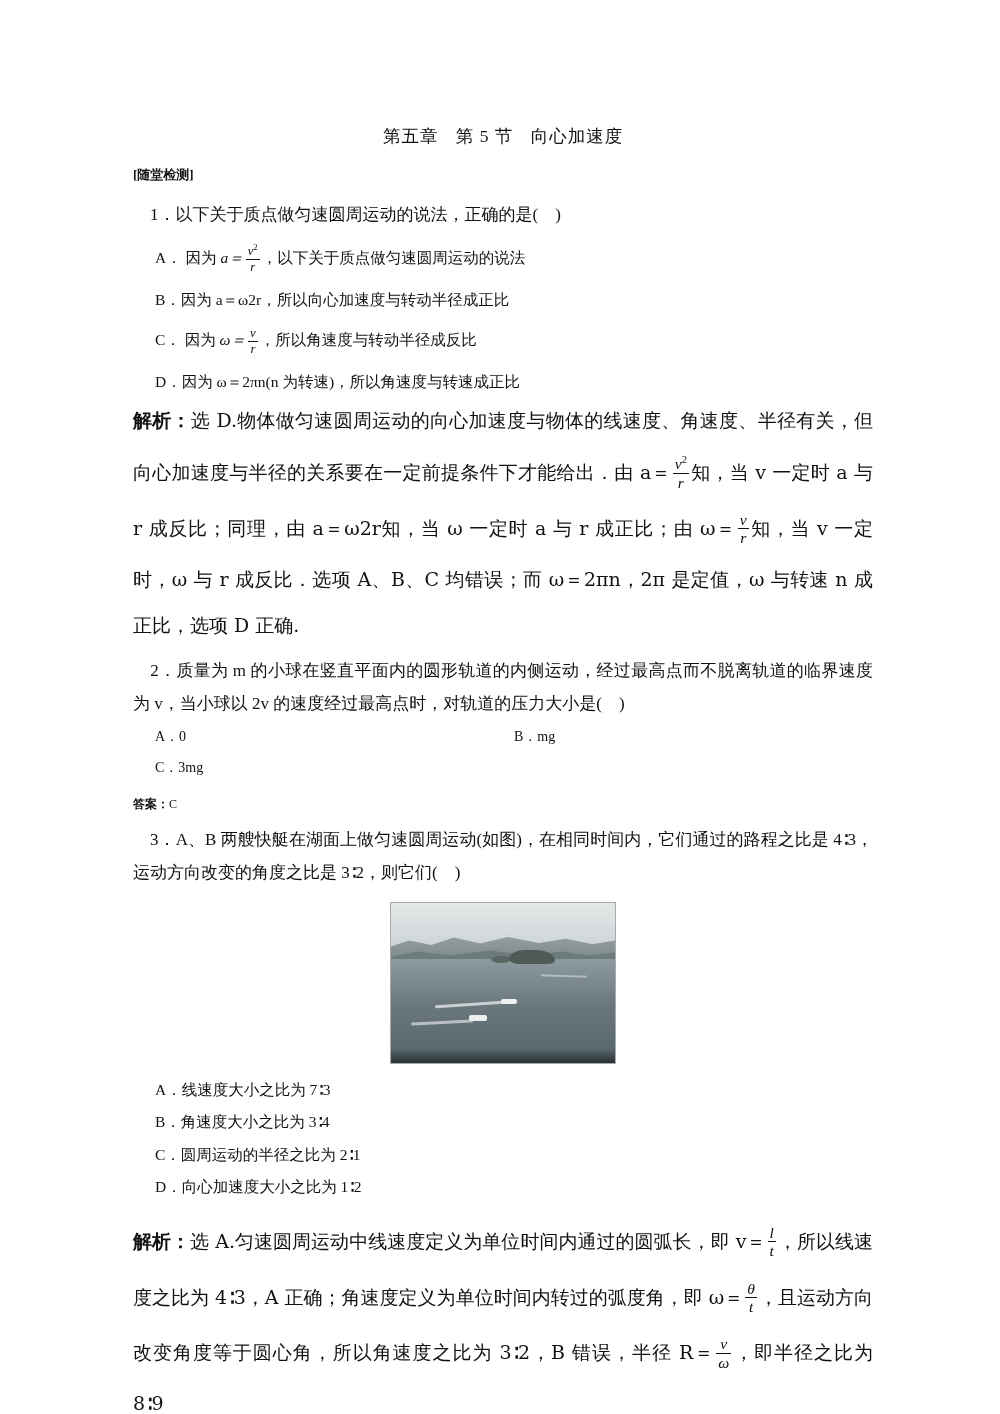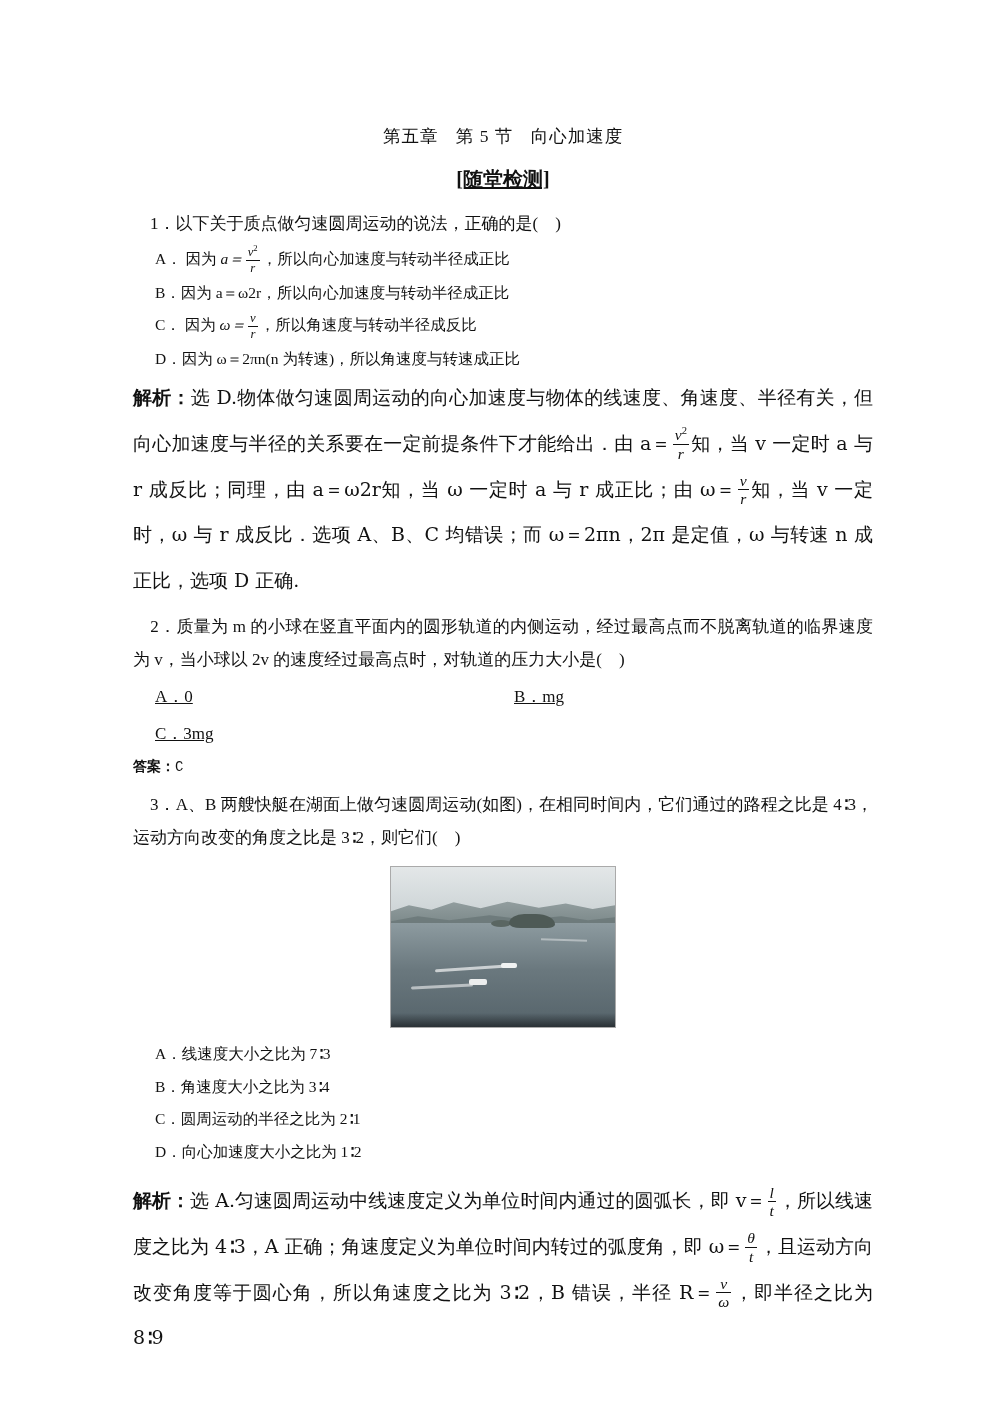--- a/index.html
+++ b/index.html
@@ -32,25 +32,24 @@
     text-align: center;
     font-size: 17.5px;
     letter-spacing: 1px;
     margin-bottom: 18px;
   }
   .doc-title .seg {
     display: inline-block;
     margin: 0 6px;
   }
   .section-label {
-    text-align: center;
-    font-size: 20px;
+    text-align: left;
+    font-size: 13px;
     font-weight: bold;
     margin-bottom: 14px;
-    text-decoration: underline;
   }
   .q {
     font-size: 17px;
     line-height: 1.95;
     margin-bottom: 2px;
     text-align: justify;
   }
   .q-stem {
     text-indent: 0;
   }
@@ -58,23 +57,22 @@
     font-size: 15.5px;
     line-height: 2.1;
     margin-left: 22px;
   }
   .opts-2col {
     display: flex;
     margin-left: 22px;
   }
   .opts-2col .col {
     width: 50%;
-    font-size: 17px;
+    font-size: 14px;
     line-height: 2.2;
-    text-decoration: underline;
   }
   .explain {
     font-size: 19px;
     line-height: 2.35;
     text-align: justify;
     font-family: "Liberation Serif", "DejaVu Serif", serif;
   }
   .explain .kai {
     font-family: "DejaVu Serif", "Liberation Serif", serif;
     font-style: normal;
@@ -85,40 +83,39 @@
   .ital {
     font-style: italic;
   }
   
   .frac {
     display: inline-block;
     vertical-align: -0.55em;
     text-align: center;
     font-size: 0.82em;
     line-height: 1.12;
-    margin: 2px 2px;
+    margin: 10px 2px;
   }
   .frac .num {
     display: block;
     border-bottom: 1px solid #111;
     padding: 0 2px;
   }
   .frac .den {
     display: block;
     padding: 0 2px;
   }
   sup.exp {
     font-size: 0.68em;
     vertical-align: super;
   }
   .answer {
-    font-size: 14px;
+    font-size: 12px;
     line-height: 2.1;
-    margin-top: 0;
-    font-family: Liberation Mono, monospace;
+    margin-top: 8px;
   }
   .figure {
     width: 224px;
     height: 160px;
     margin: 12px auto 10px auto;
     border: 1px solid #aaa;
     position: relative;
     overflow: hidden;
     background: #cfd6d8;
   }
@@ -222,21 +219,21 @@
 
     <div class="section-label">[随堂检测]</div>
 
     <div class="q q-stem">
       　<span>1．</span><span>以下关于质点做匀速圆周运动的说法，正确的是(　)</span>
     </div>
 
     <div class="opt">
       <span>A．</span>
       <span>因为</span>
-      <span class="ital">a＝</span><span class="frac"><span class="num"><i>v</i><sup class="exp">2</sup></span><span class="den ital">r</span></span><span>，所以向心加速度与转动半径成正比</span>
+      <span class="ital">a＝</span><span class="frac"><span class="num"><i>v</i><sup class="exp">2</sup></span><span class="den ital">r</span></span><span>，以下关于质点做匀速圆周运动的说法</span>
     </div>
 
     <div class="opt">
       <span>B．</span><span>因为 a＝ω2r，所以向心加速度与转动半径成正比</span>
     </div>
 
     <div class="opt">
       <span>C．</span>
       <span>因为</span>
       <span class="ital">ω＝</span><span class="frac"><span class="num ital">v</span><span class="den ital">r</span></span><span>，所以角速度与转动半径成反比</span>

